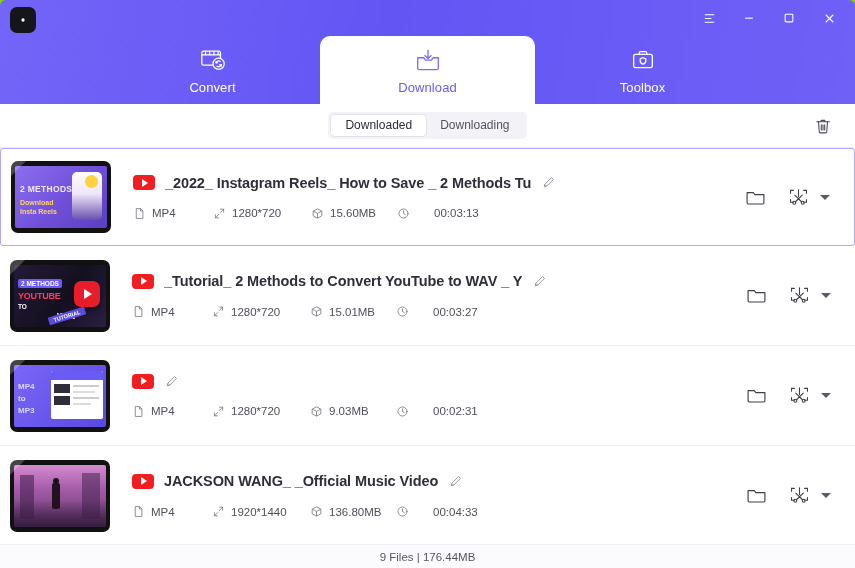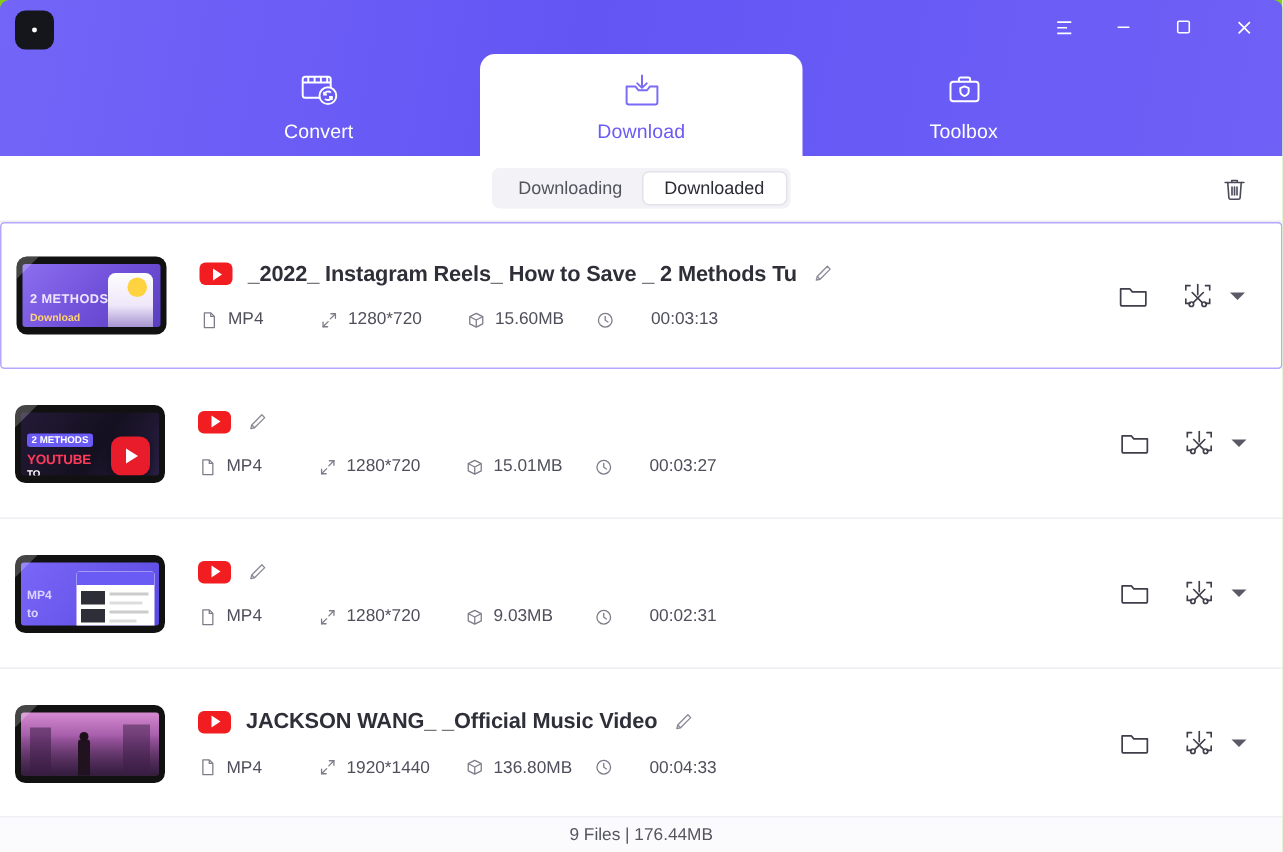--- a/index.html
+++ b/index.html
@@ -121,21 +121,21 @@
     border-bottom: 1px solid #eeeef3;
     background: #ffffff;
     position: relative;
   }
   .row.selected {
     border: 1px solid #b3a8fb;
     border-radius: 3px;
     height: 98px;
   }
   .thumb {
-    width: 100px; height: 52px;
+    width: 100px; height: 72px;
     border-radius: 7px;
     flex: 0 0 100px;
     overflow: hidden;
     position: relative;
     background: #111;
   }
   .thumb .inner {
     position: absolute; left: 4px; top: 5px; right: 4px; bottom: 5px;
     border-radius: 2px;
     overflow: hidden;
@@ -304,22 +304,22 @@
           </svg>
         </span>
         <span class="tlabel">Toolbox</span>
       </div>
 
     </div>
   </div>
 
   <div class="subbar">
     <div class="segment">
+      <div class="seg active">Downloaded</div>
       <div class="seg">Downloading</div>
-      <div class="seg active">Downloaded</div>
     </div>
     <div class="trash">
       <svg width="20" height="20" viewBox="0 0 24 24" fill="none" stroke="#4b4b57" stroke-width="1.3" stroke-linecap="round" stroke-linejoin="round">
         <path d="M4.5 6.8h15M9.8 6.8V5.2h4.4v1.6"></path>
         <path d="M6.6 6.8l.9 12.1a1.4 1.4 0 0 0 1.4 1.3h6.2a1.4 1.4 0 0 0 1.4-1.3l.9-12.1"></path>
         <path d="M10 10.4v6.4M12 10.4v6.4M14 10.4v6.4"></path>
       </svg>
     </div>
   </div>
 
@@ -421,20 +421,21 @@
               <div style="position:absolute;right:14px;top:24px;width:0;height:0;border-left:8px solid #fff;border-top:5px solid transparent;border-bottom:5px solid transparent;"></div>
               <div style="position:absolute;left:34px;top:47px;transform:rotate(-17deg);background:#5b4bdc;color:#fff;font-size:5.5px;font-weight:bold;padding:1px 5px;border-radius:1px;">TUTORIAL</div>
             </div>
       <div class="corner"></div>
     </div>
     <div class="rowmain">
       <div class="titleline">
         <span class="ytbadge">
                 <span class="tri"></span>
               </span>
+        <span class="vtitle">_Tutorial_ 2 Methods to Convert YouTube to WAV _ Y</span>
         <span class="pencil">
           <svg width="15" height="15" viewBox="0 0 20 20" fill="none" stroke="#8a8a96" stroke-width="1.2" stroke-linejoin="round">
             <path d="M14.1 3.4l2.5 2.5-9 9-3.3.8.8-3.3z"></path>
             <path d="M5.1 12.4l2.5 2.5"></path>
           </svg>
         </span>
       </div>
       <div class="metaline">
         <span class="meta m-fmt">
           <span class="mi">

